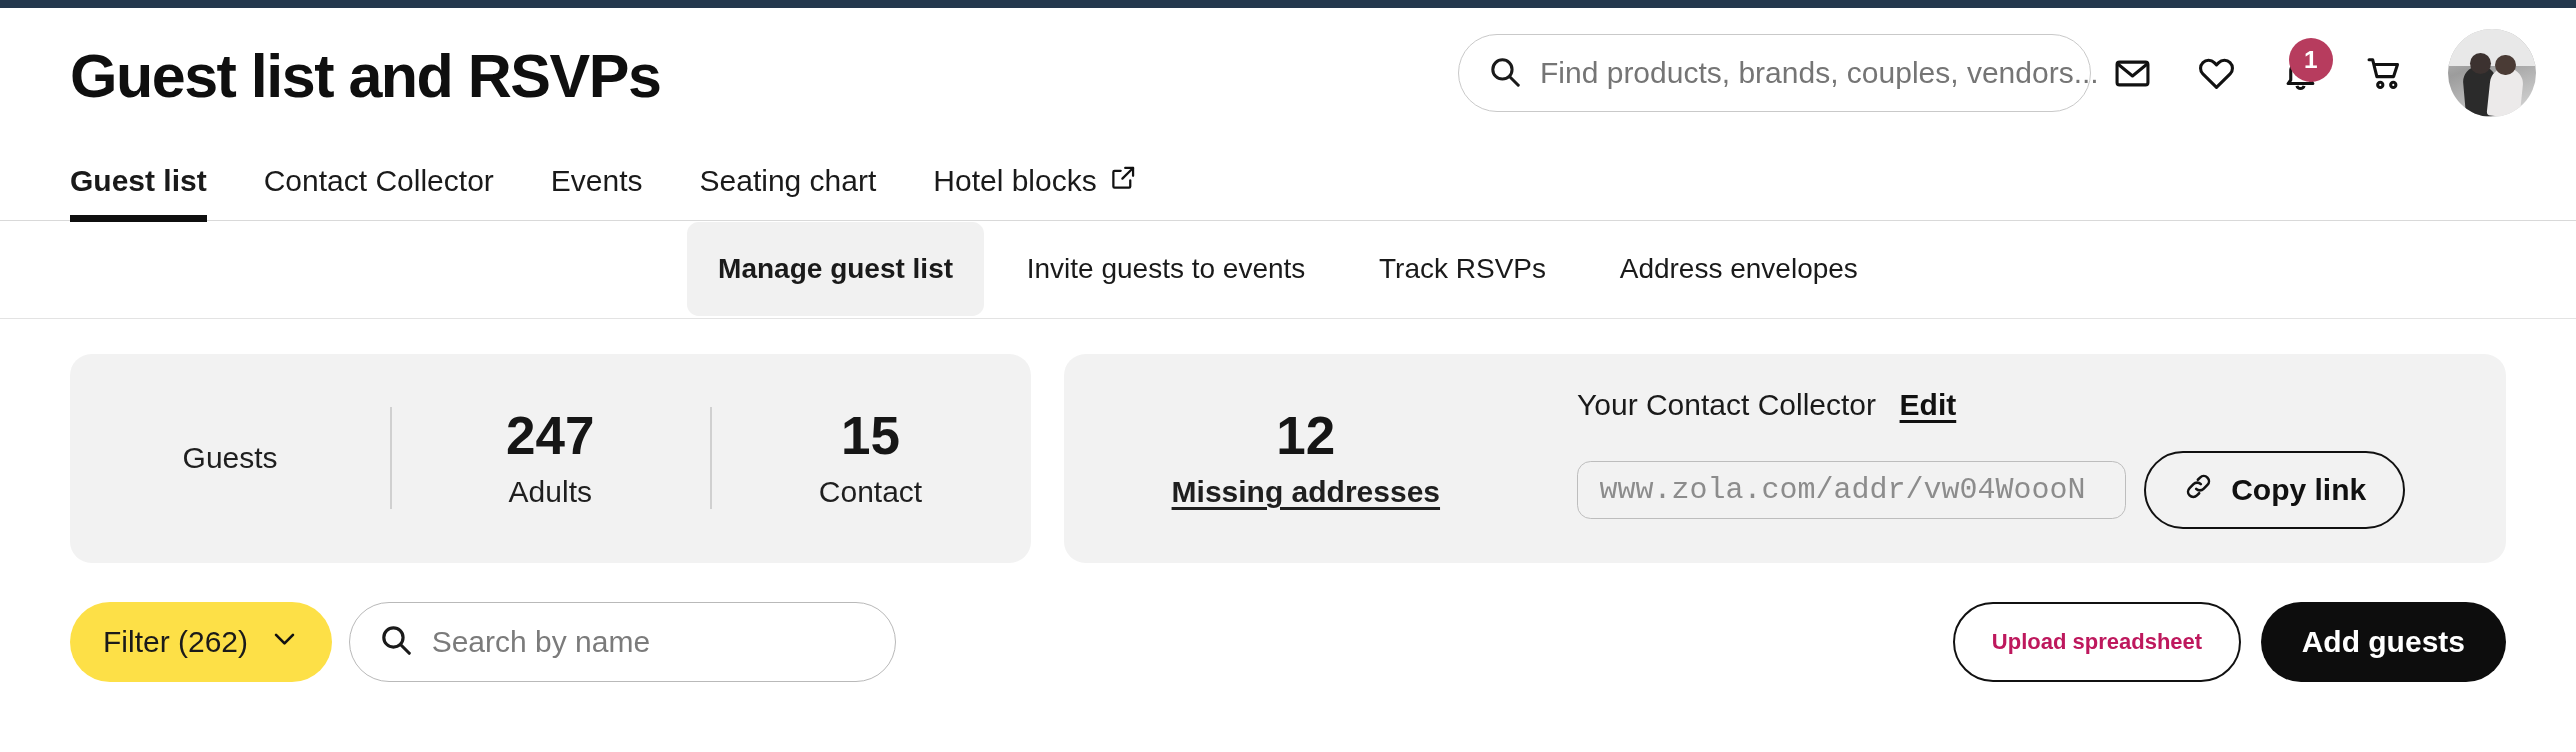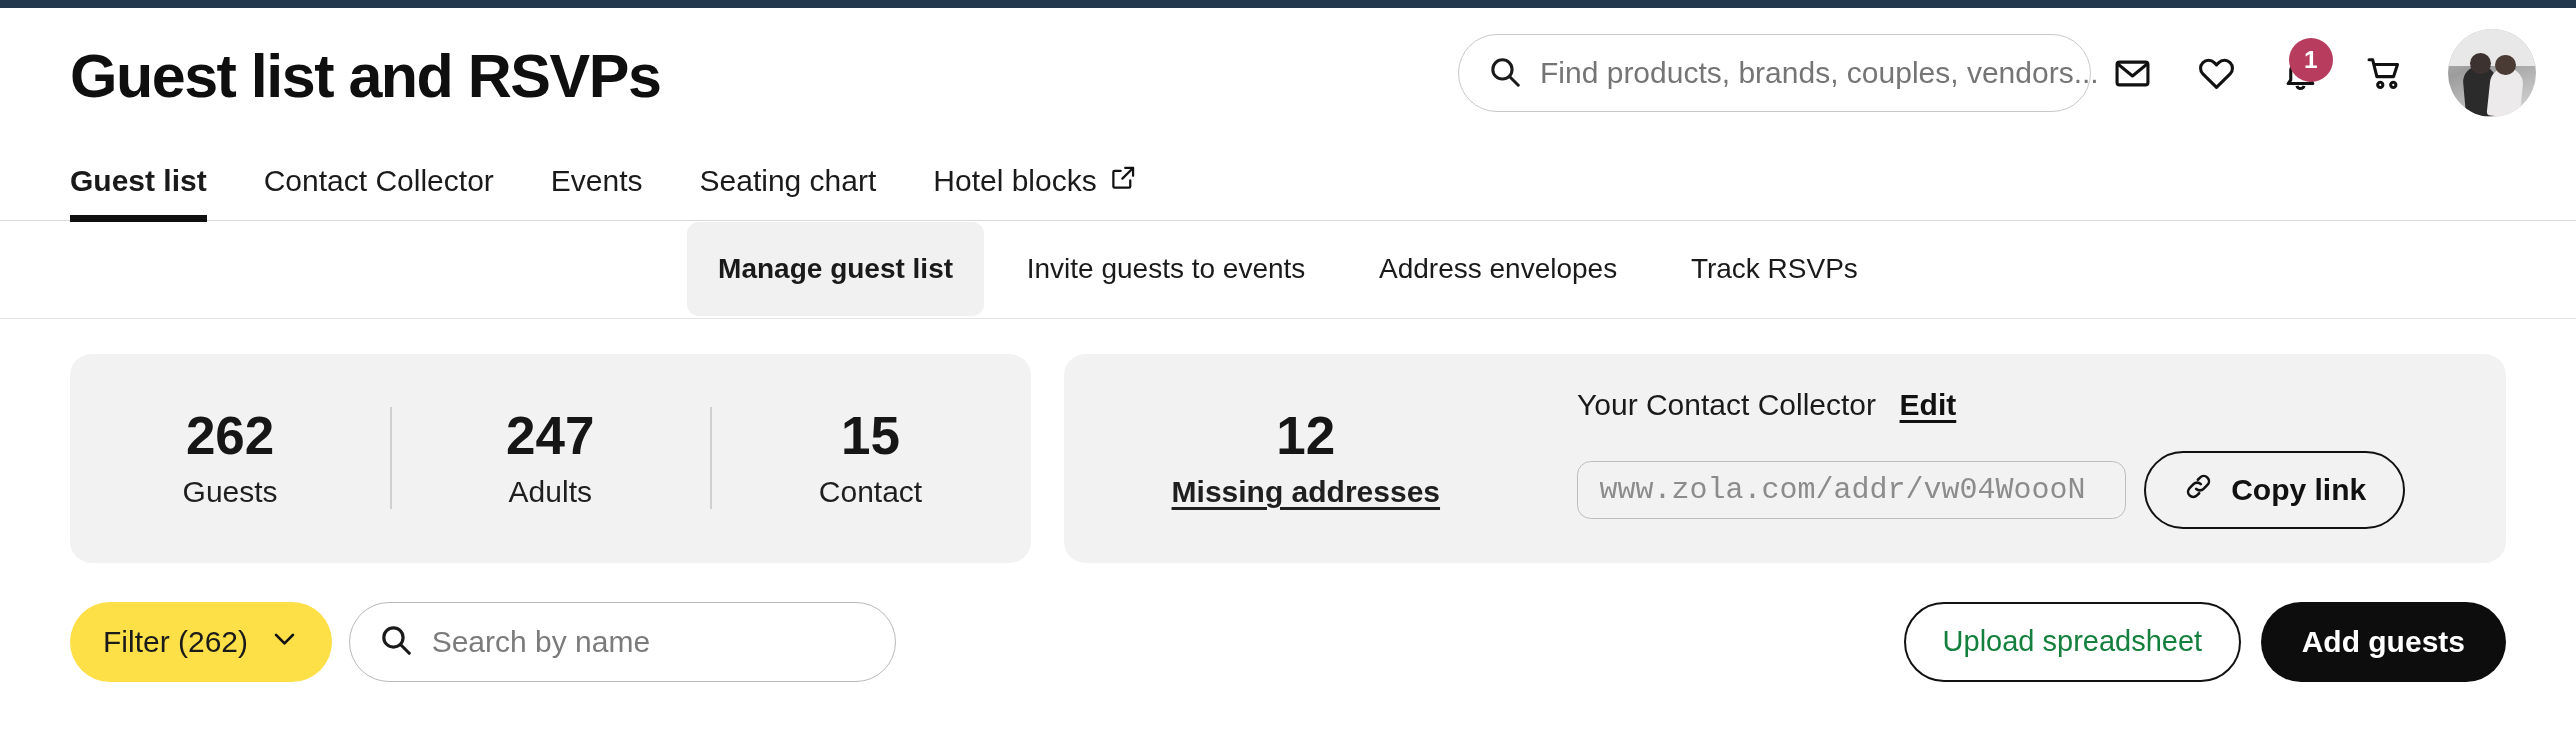--- a/index.html
+++ b/index.html
@@ -340,23 +340,23 @@
     margin-left: auto;
     display: flex;
     align-items: center;
     gap: 19.5px;
   }
   .btn-outline {
     height: 80px;
     border: 2.3px solid #111;
     border-radius: 43px;
     padding: 0 37px;
-    font-size: 29px;
-    font-weight: normal;
-    color: #15803d;
+    font-size: 22px;
+    font-weight: bold;
+    color: #be185d;
     background: #fff;
     cursor: pointer;
     font-family: inherit;
     white-space: nowrap;
   }
   .btn-solid {
     height: 80px;
     border: none;
     border-radius: 43px;
     padding: 0 41px;
@@ -465,29 +465,28 @@
         <path d="M18 14.5V20a1 1 0 0 1-1 1H4a1 1 0 0 1-1-1V7a1 1 0 0 1 1-1h5.5"></path>
       </svg>
     </span>
   </div>
 
 </div>
 
 <div class="subtabs">
   <div class="subtab active">Manage guest list</div>
   <div class="subtab">Invite guests to events</div>
+  <div class="subtab">Track RSVPs</div>
   <div class="subtab">Address envelopes</div>
-  <div class="subtab">Track RSVPs</div>
 </div>
 
 <div class="cards">
 
   <div class="card card-stats">
     <div class="stat">
-      <div class="stat-value">262</div>
       <div class="stat-label">Guests</div>
     </div>
     <div class="stat">
       <div class="stat-value">247</div>
       <div class="stat-label">Adults</div>
     </div>
     <div class="stat">
       <div class="stat-value">15</div>
       <div class="stat-label">Contact</div>
     </div>

